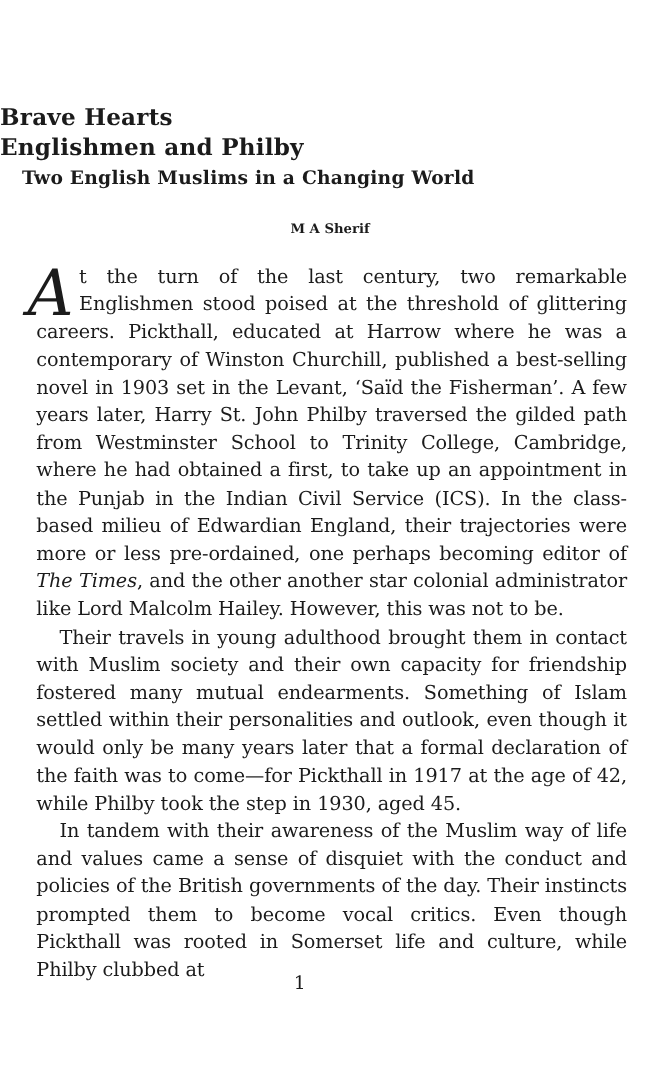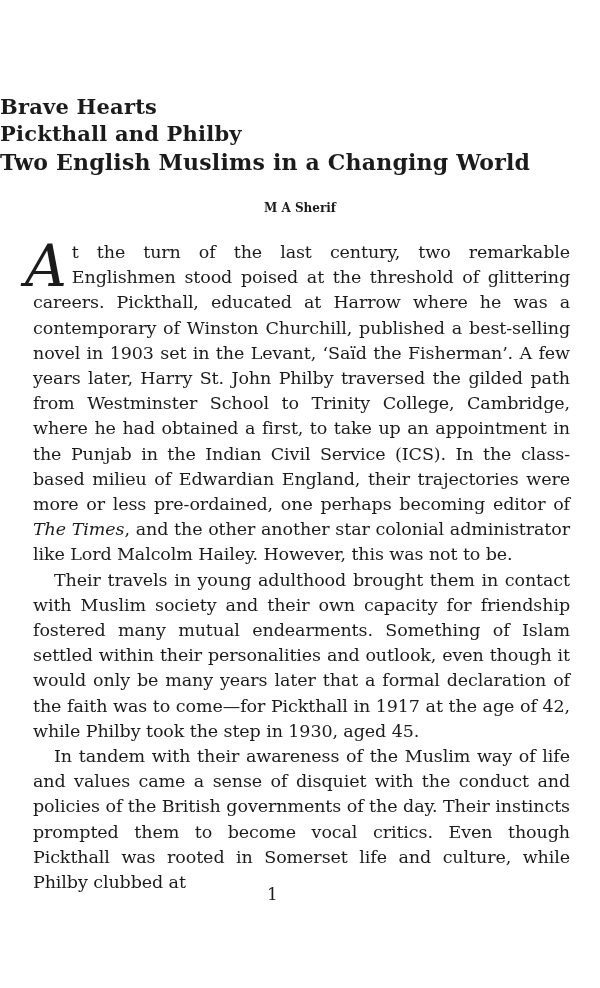--- a/index.html
+++ b/index.html
@@ -23,23 +23,24 @@
     right: 0;
     text-align: left;
     font-weight: bold;
   }
   .title-line-sm {
     font-size: 21px;
     line-height: 27px;
     letter-spacing: 0.2px;
   }
   .title-line-lg {
-    font-size: 22px;
+    font-size: 17px;
     line-height: 30px;
     letter-spacing: 0.2px;
+    margin-left: 20px;
   }
   .author {
     position: absolute;
     top: 201px;
     left: 0;
     right: 0;
     text-align: center;
     font-weight: bold;
     font-size: 12px;
   }
@@ -79,21 +80,21 @@
     font-size: 17px;
   }
 </style>
 </head>
 <body>
 
 <div class="page">
 
   <header class="title-block">
     <div class="title-line-sm">Brave Hearts</div>
-    <div class="title-line-sm">Pickthall and Philby</div>
+    <div class="title-line-sm">Englishmen and Philby</div>
     <div class="title-line-lg">Two English Muslims in a Changing World</div>
   </header>
 
   <div class="author">M A Sherif</div>
 
   <main class="body-text">
     <p class="para"><span class="dropcap">A</span><span>t the turn of the last century, two remarkable Englishmen stood poised at the threshold of glittering careers. Pickthall, educated at Harrow where he was a contemporary of Winston Churchill, published a best-selling novel in 1903 set in the Levant, ‘Saïd the Fisherman’. A few years later, Harry St. John Philby traversed the gilded path from Westminster School to Trinity College, Cambridge, where he had obtained a first, to take up an appointment in the Punjab in the Indian Civil Service (ICS). In the class-based milieu of Edwardian England, their trajectories were more or less pre-ordained, one perhaps becoming editor of </span><em>The Times</em><span>, and the other another star colonial administrator like Lord Malcolm Hailey. However, this was not to be.</span></p>
 
     <p class="para indent">Their travels in young adulthood brought them in contact with Muslim society and their own capacity for friendship fostered many mutual endearments. Something of Islam settled within their personalities and outlook, even though it would only be many years later that a formal declaration of the faith was to come—for Pickthall in 1917 at the age of 42, while Philby took the step in 1930, aged 45.</p>
 

